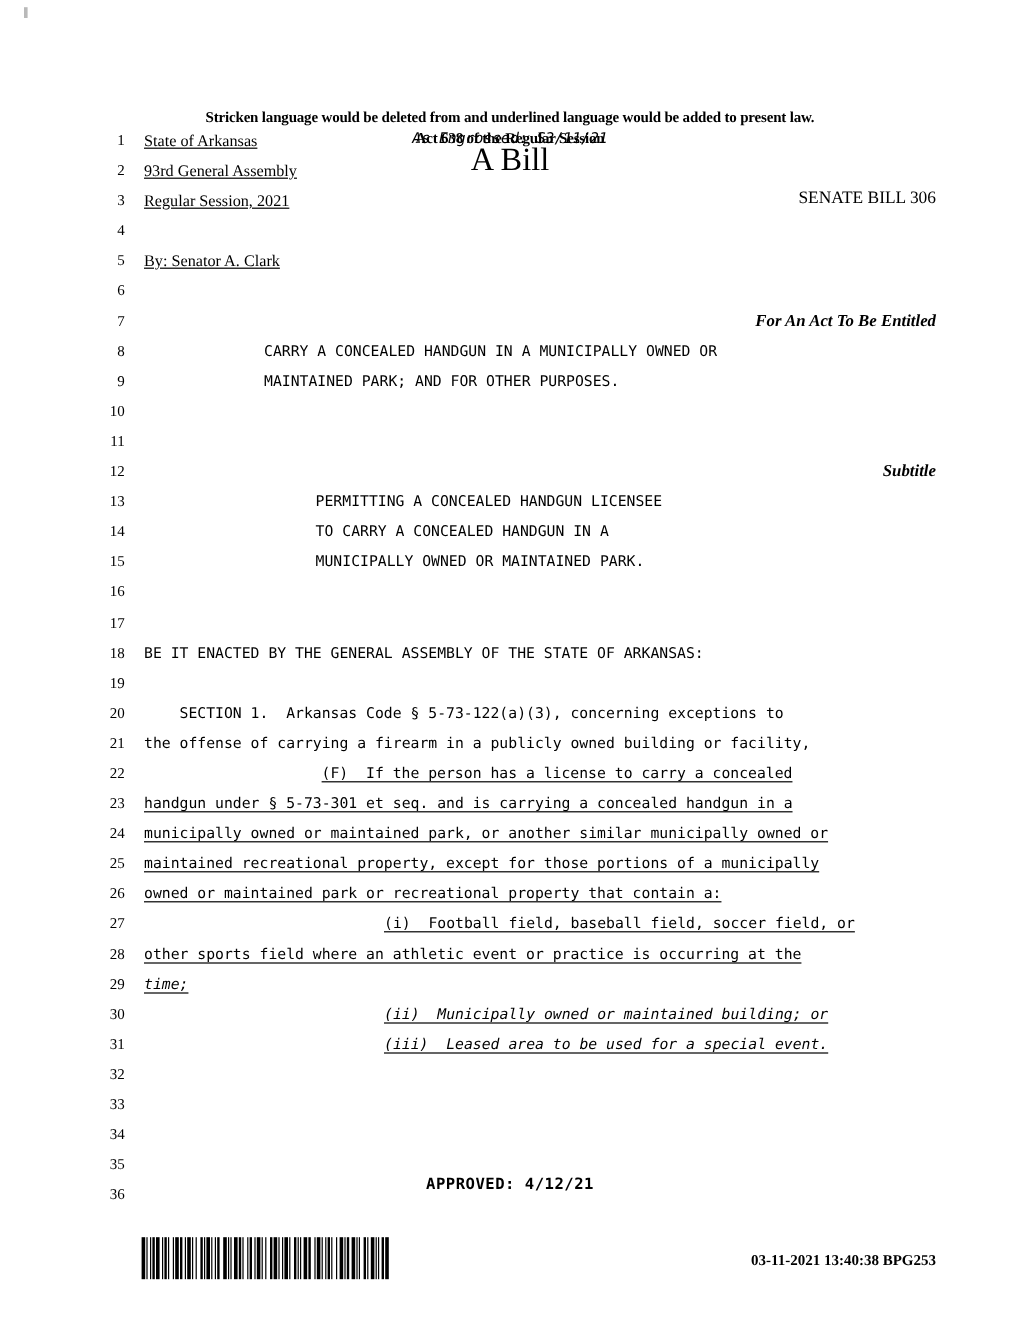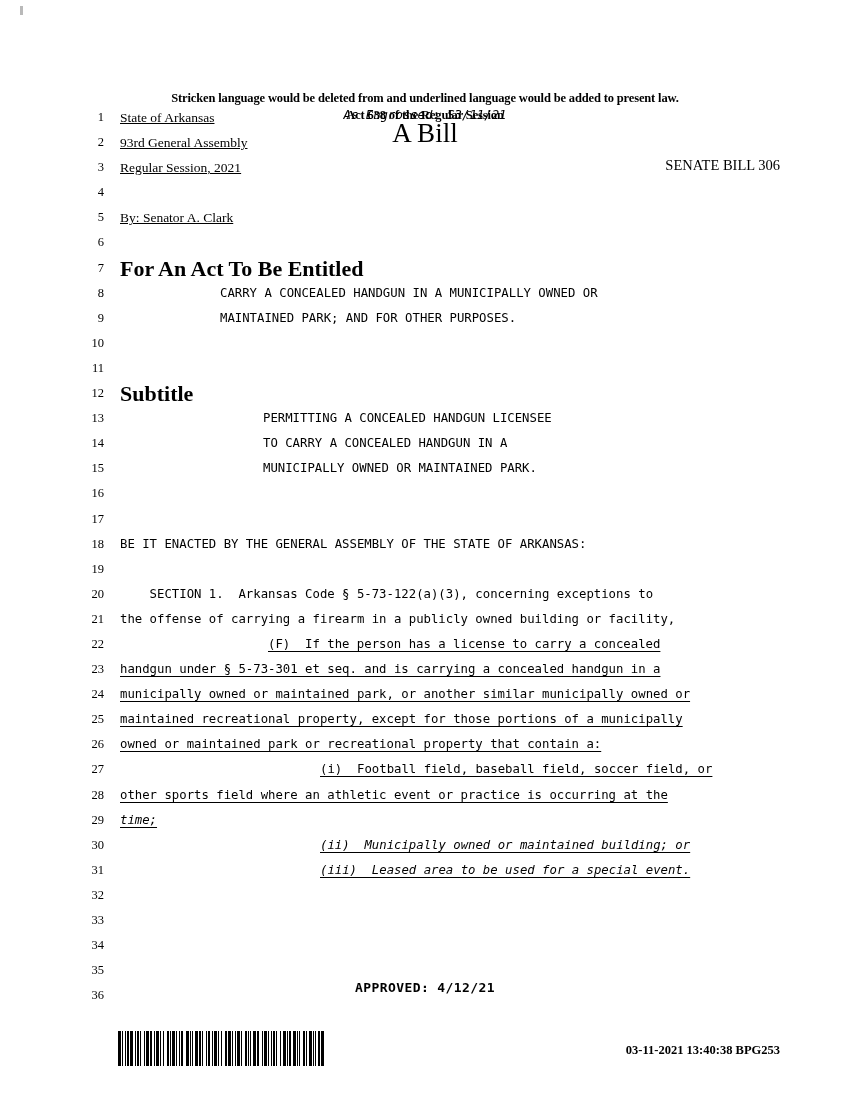--- a/index.html
+++ b/index.html
@@ -111,24 +111,25 @@
   .senate-bill {
     position: absolute;
     right: 70px;
     top: 155px;
     font-family: "Liberation Serif", "DejaVu Serif", serif;
     font-size: 14.5px;
     line-height: 20px;
     white-space: pre;
   }
   .ctr-bold-serif {
-    text-align: left;
+    text-align: right;
     font-family: "Liberation Serif", "DejaVu Serif", serif;
     font-weight: bold;
-    font-size: 22px;
+    font-size: 14px;
+    font-style: italic;
   }
 
   
   .approved {
     position: absolute;
     left: 0; right: 0;
     top: 980px;
     text-align: center;
     font-family: "DejaVu Sans Mono", "Liberation Mono", monospace;
     font-weight: bold;

